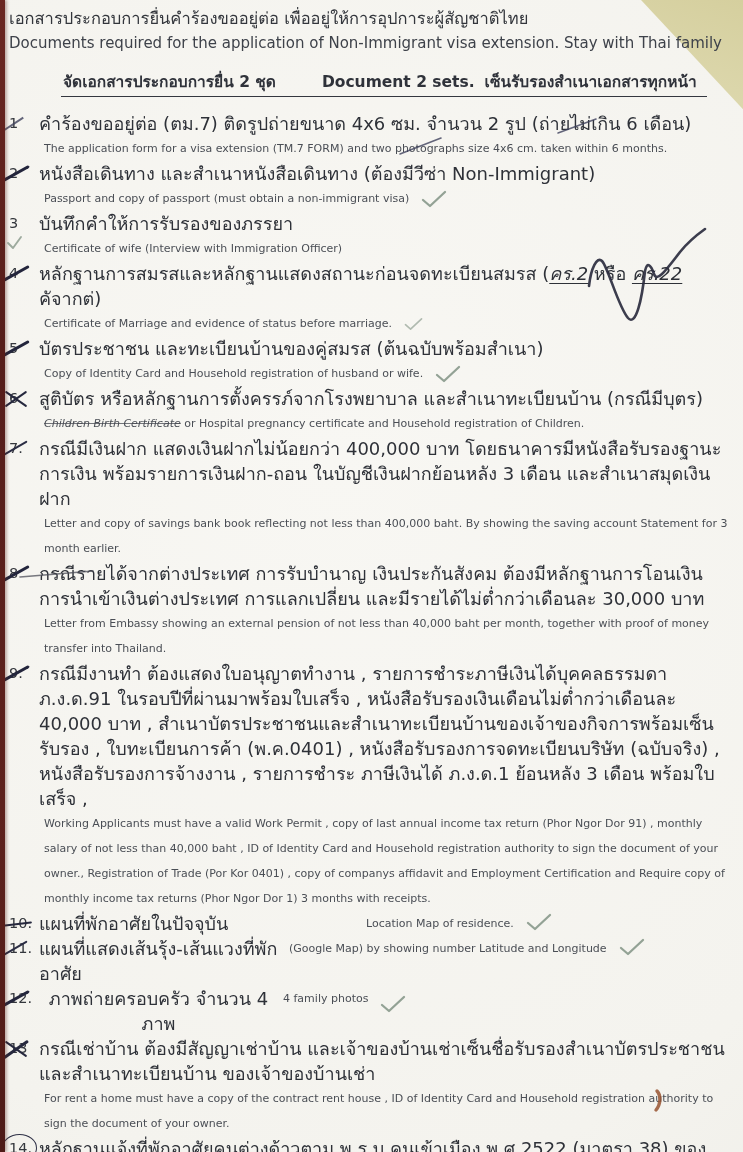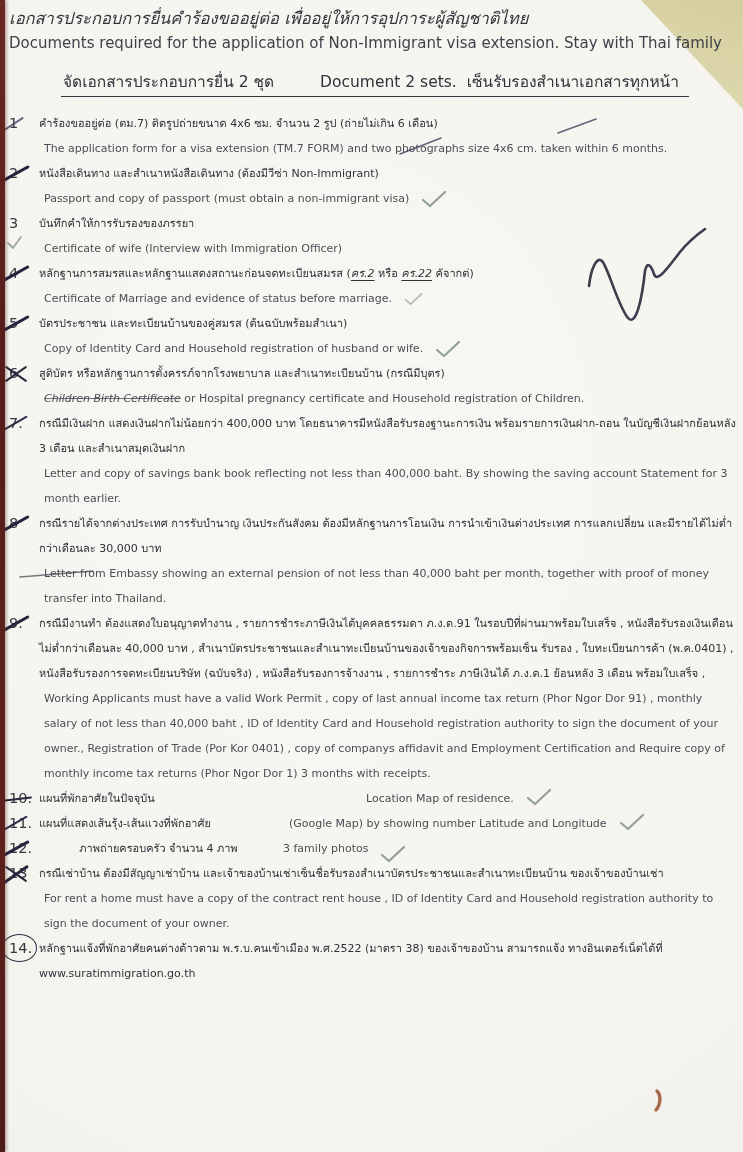--- a/index.html
+++ b/index.html
@@ -7,31 +7,31 @@
   .page{position:relative;width:743px;height:1152px;overflow:hidden;
     background:radial-gradient(120% 90% at 45% 40%, #f8f7f3 0%, #f4f3ee 70%, #eeede7 100%);
     color:#2e3138;}
   .edge{position:absolute;left:0;top:0;width:5px;height:100%;
     background:linear-gradient(180deg,#6b2722,#561d1a 30%,#5e211d 70%,#4e1a17);
     box-shadow:2px 0 3px rgba(90,35,30,.35);z-index:3;}
   .corner{position:absolute;top:0;right:0;width:150px;height:140px;
     background:linear-gradient(200deg,#d5cf9e,#dcd7ac 55%,#e7e3c6);
     clip-path:polygon(32% 0,100% 0,100% 78%);z-index:1;}
   .content{position:relative;z-index:2;padding:6px 6px 0 9px;}
-  .title-th{font-size:16.5px;line-height:25px;color:#33363c;font-style:italic;}
+  .title-th{font-size:16.5px;line-height:25px;color:#33363c;}
   .title-en{font-size:15px;line-height:25px;color:#3e424a;}
   .subtitle{margin:13px 0 10px 52px;display:inline-block;border-bottom:1.6px solid #34373f;
-    padding:0 10px 2px 2px;font-size:15.5px;color:#2f323a;font-weight:400;}
+    padding:0 10px 2px 2px;font-size:15.5px;color:#2f323a;font-weight:700;}
   .subtitle .gap{display:inline-block;width:46px;}
   .subtitle .gap2{display:inline-block;width:10px;}
   .items{margin-top:4px;}
   .item{display:flex;align-items:flex-start;}
   .num{flex:0 0 30px;width:30px;font-size:14.5px;line-height:25px;color:#34373d;position:relative;}
   .body{flex:1;min-width:0;}
-  .th{margin:0;font-size:11px;line-height:25px;color:#2e3138;}
+  .th{margin:0;font-size:18px;line-height:25px;color:#2e3138;}
   .en{margin:0;font-size:11px;line-height:25px;color:#4a4e55;padding-left:5px;}
   .u{text-decoration:underline;text-underline-offset:3px;font-style:italic;}
   .strike{text-decoration:line-through;text-decoration-thickness:1px;text-decoration-color:rgba(70,72,82,.75);font-style:italic;}
   .inline .th,.inline .en{display:inline-block;vertical-align:top;}
   .tw1{width:322px;}  .tw2{width:245px;}  .tw3{width:239px;text-align:center;}
   
   .num::before,.num::after{pointer-events:none;}
   .num[data-mark="slash-light"]::after{content:"";position:absolute;left:-7px;top:46%;width:23px;height:1.6px;
     background:#3f415c;transform:rotate(-33deg);opacity:.8;}
   .num[data-mark="slash"]::after{content:"";position:absolute;left:-7px;top:45%;width:27px;height:2.3px;
@@ -161,21 +161,21 @@
         <div class="body inline">
           <span class="th tw2">แผนที่แสดงเส้นรุ้ง-เส้นแวงที่พักอาศัย</span><span class="en">(Google Map)  by showing number Latitude  and Longitude</span><svg class="check" viewBox="0 0 26 18">
               <path d="M2 10 L9 16 L24 2"></path>
             </svg>
         </div>
       </div>
 
       <div class="item">
         <span class="num" data-mark="slash-bold">12.</span>
         <div class="body inline">
-          <span class="th tw3">ภาพถ่ายครอบครัว  จำนวน  4  ภาพ</span><span class="en">3 family photos</span><svg class="check drop" viewBox="0 0 26 18">
+          <span class="th tw3">ภาพถ่ายครอบครัว  จำนวน  4  ภาพ</span><span class="en">4 family photos</span><svg class="check drop" viewBox="0 0 26 18">
               <path d="M2 10 L9 16 L24 2"></path>
             </svg>
         </div>
       </div>
 
       <div class="item">
         <span class="num" data-mark="x-bold">13</span>
         <div class="body">
           <p class="th">กรณีเช่าบ้าน  ต้องมีสัญญาเช่าบ้าน  และเจ้าของบ้านเช่าเซ็นชื่อรับรองสำเนาบัตรประชาชนและสำเนาทะเบียนบ้าน ของเจ้าของบ้านเช่า</p>
           <p class="en">For rent a home must have a copy of the contract rent house , ID of Identity Card and Household registration authority to sign the document of your owner.</p>

